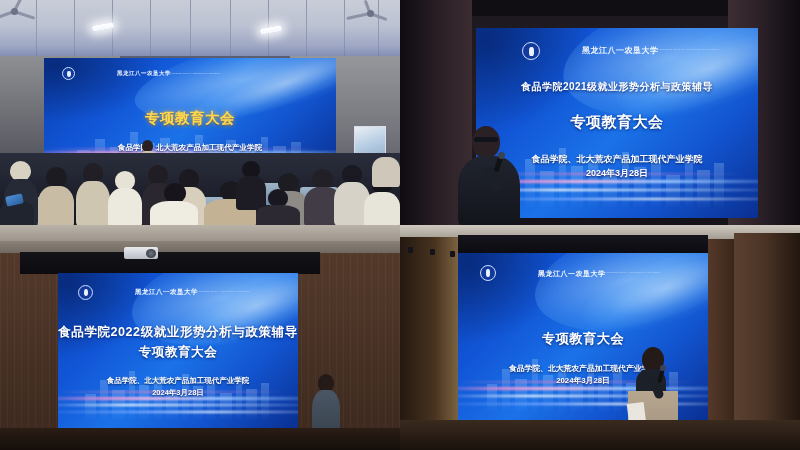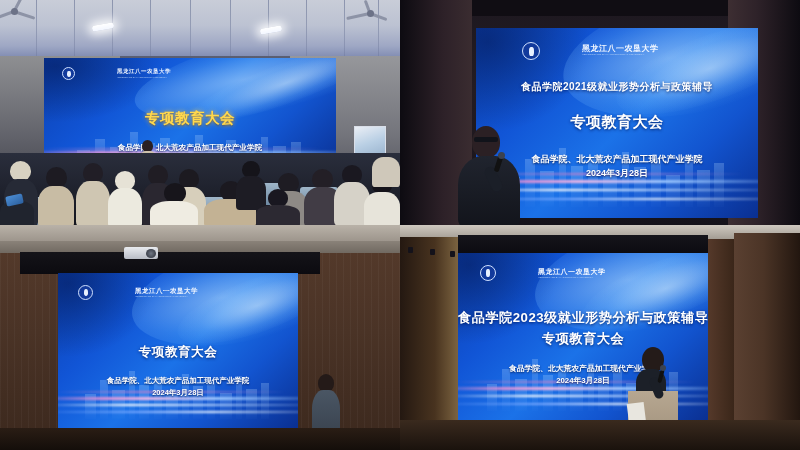--- a/index.html
+++ b/index.html
@@ -120,21 +120,21 @@
   .slide .ribbon .r3{left:0;bottom:14%;width:100%;height:2px;
      background:linear-gradient(90deg,rgba(40,90,200,0),#7aa9ff 35%,#e6f1ff 60%,rgba(40,90,200,0));}
   .slide .ribbon .r4{left:6%;bottom:46%;width:80%;height:2px;
      background:linear-gradient(90deg,rgba(40,90,200,0),#b07fd0 40%,rgba(40,90,200,0));}
 
   .logo{position:absolute;display:flex;align-items:center;gap:3px;}
   .logo .seal{border-radius:50%;background:#123a9c;
      border:1.2px solid #cfe0ff;display:flex;align-items:center;
      justify-content:center;flex:none;}
   .logo .seal em{display:block;border-radius:40%;background:#e8f1ff;}
-  .logo .names{display:flex;flex-direction:column;line-height:1;padding-left:39px;}
+  .logo .names{display:flex;line-height:1;padding-left:39px;}
   .logo .cn{color:#f2f7ff;font-weight:bold;letter-spacing:.5px;white-space:nowrap;}
   .logo .en{color:#b9d2f5;white-space:nowrap;transform:scaleY(.9);}
 
   .ttl{position:absolute;left:0;width:100%;text-align:center;
        font-weight:bold;letter-spacing:.5px;white-space:nowrap;}
   .sub{position:absolute;left:0;width:100%;text-align:center;
        font-weight:bold;color:#ffffff;white-space:nowrap;
        text-shadow:0 1px 2px rgba(0,20,70,.8);}
 
   
@@ -403,20 +403,21 @@
         </div>
         <div class="logo" style="left:20px;top:12px">
           <div class="seal" style="width:13px;height:13px">
               <em style="width:4px;height:7px"></em>
             </div>
           <div class="names">
             <div class="cn" style="font-size:6.5px">黑龙江八一农垦大学</div>
             <div class="en" style="font-size:2.2px;margin-top:1px">HEILONGJIANG BAYI AGRICULTURAL UNIVERSITY</div>
           </div>
         </div>
+        <div class="ttl" style="top:51px;font-size:12.6px;color:#ffffff;text-shadow:0 1px 3px rgba(0,25,90,.85)">食品学院2022级就业形势分析与政策辅导</div>
         <div class="ttl" style="top:71px;font-size:12.6px;color:#ffffff;text-shadow:0 1px 3px rgba(0,25,90,.85)">专项教育大会</div>
         <div class="sub" style="top:103px;font-size:7.5px">食品学院、北大荒农产品加工现代产业学院</div>
         <div class="sub" style="top:115px;font-size:7.5px">2024年3月28日</div>
       </div>
     </div>
 
     <div class="person" style="left:312px;top:149px;width:28px;height:76px">
       <div class="head" style="left:6px;top:0;width:16px;height:18px;background:#241a18"></div>
       <div class="body" style="left:0;top:16px;width:28px;height:46px;background:linear-gradient(180deg,#4a5664,#39424e)"></div>
       <div style="position:absolute;left:4px;top:58px;width:20px;height:20px;background:#17161c;border-radius:3px"></div>
@@ -464,21 +465,20 @@
         </div>
         <div class="logo" style="left:22px;top:12px">
           <div class="seal" style="width:14px;height:14px">
               <em style="width:4px;height:8px"></em>
             </div>
           <div class="names">
             <div class="cn" style="font-size:7px">黑龙江八一农垦大学</div>
             <div class="en" style="font-size:2.3px;margin-top:1px">HEILONGJIANG BAYI AGRICULTURAL UNIVERSITY</div>
           </div>
         </div>
-        <div class="ttl" style="top:56px;font-size:13.2px;color:#ffffff;text-shadow:0 1px 3px rgba(0,25,90,.85)">食品学院2023级就业形势分析与政策辅导</div>
         <div class="ttl" style="top:77px;font-size:13.2px;color:#ffffff;text-shadow:0 1px 3px rgba(0,25,90,.85)">专项教育大会</div>
         <div class="sub" style="top:110px;font-size:7.8px">食品学院、北大荒农产品加工现代产业学院</div>
         <div class="sub" style="top:122px;font-size:7.8px">2024年3月28日</div>
       </div>
     </div>
 
     <div class="person" style="left:228px;top:122px;width:50px;height:103px">
       <div class="head" style="left:14px;top:0;width:22px;height:25px;background:#241b19"></div>
       <div class="body" style="left:8px;top:22px;width:30px;height:34px;background:#1c2028"></div>
       <div style="position:absolute;left:0;top:44px;width:50px;height:60px;background:linear-gradient(180deg,#b7a791,#9c8d78)"></div>

